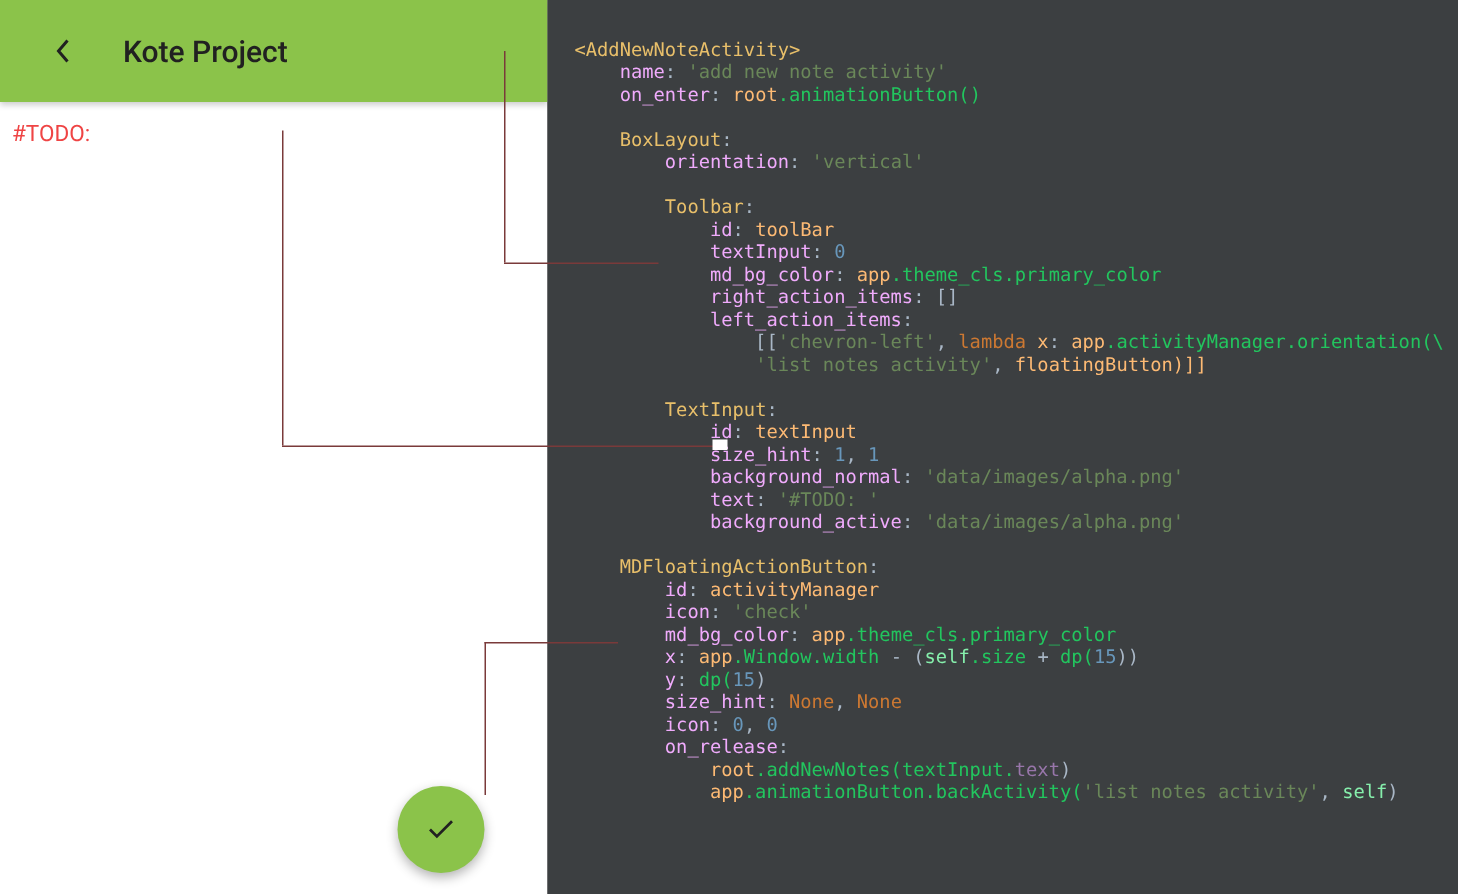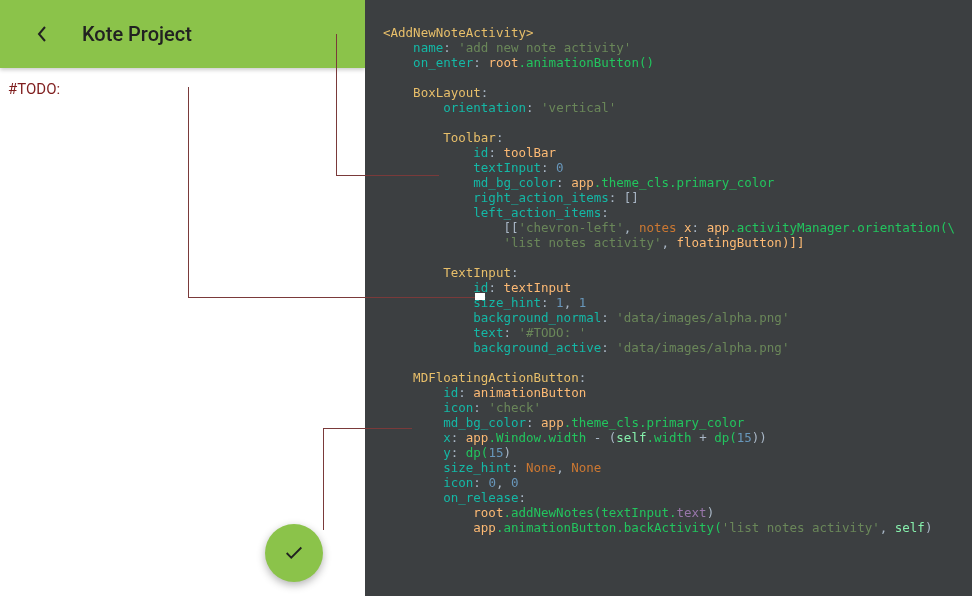--- a/index.html
+++ b/index.html
@@ -38,21 +38,21 @@
   }
   .back-icon svg { width: 10px; height: 16px; }
   .toolbar-title {
     font-size: 20px;
     font-weight: 500;
     color: #212121;
   }
   .textinput-area {
     padding: 12px 8px;
     font-size: 15px;
-    color: #7f1d1d;
+    color: #ef4444;
   }
   .fab {
     position: absolute;
     width: 58px;
     height: 58px;
     border-radius: 50%;
     background: #8bc34a;
     bottom: 14px;
     right: 42px;
     display: flex;
@@ -68,21 +68,21 @@
     padding: 10px 18px;
     font-family: "Menlo", "Consolas", monospace;
     font-size: 12.5px;
     line-height: 15px;
     color: #a9b7c6;
     white-space: pre;
     overflow: hidden;
     position: relative;
   }
   .tok-tag { color: #e8bf6a; }
-  .tok-attr { color: #14b8a6; }
+  .tok-attr { color: #f0abfc; }
   .tok-punc { color: #a9b7c6; }
   .tok-str { color: #6a8759; }
   .tok-name { color: #fdba74; }
   .tok-num { color: #6897bb; }
   .tok-kw { color: #cc7832; }
   .tok-var { color: #9876aa; }
   .tok-func { color: #22c55e; }
   .tok-self { color: #86efac; }
 
   
@@ -128,35 +128,35 @@
 
     <span class="tok-tag">BoxLayout</span>:
         <span class="tok-attr">orientation</span>: <span class="tok-str">'vertical'</span>
 
         <span class="tok-tag">Toolbar</span>:
             <span class="tok-attr">id</span>: <span class="tok-name">toolBar</span>
             <span class="tok-attr">textInput</span>: <span class="tok-num">0</span>
             <span class="tok-attr">md_bg_color</span>: <span class="tok-name">app</span><span class="tok-func">.theme_cls.primary_color</span>
             <span class="tok-attr">right_action_items</span>: <span class="tok-punc">[]</span>
             <span class="tok-attr">left_action_items</span>:
-                [[<span class="tok-str">'chevron-left'</span>, <span class="tok-kw">notes</span> <span class="tok-name">x</span>: <span class="tok-name">app</span><span class="tok-func">.activityManager.orientation(\</span>
+                [[<span class="tok-str">'chevron-left'</span>, <span class="tok-kw">lambda</span> <span class="tok-name">x</span>: <span class="tok-name">app</span><span class="tok-func">.activityManager.orientation(\</span>
                 <span class="tok-str">'list notes activity'</span>, <span class="tok-name">floatingButton)]]</span>
 
         <span class="tok-tag">TextInput</span>:
             <span class="tok-attr">id</span>: <span class="tok-name">textInput</span>
             <span class="tok-attr">size_hint</span>: <span class="tok-num">1</span>, <span class="tok-num">1</span>
             <span class="tok-attr">background_normal</span>: <span class="tok-str">'data/images/alpha.png'</span>
             <span class="tok-attr">text</span>: <span class="tok-str">'#TODO: '</span>
             <span class="tok-attr">background_active</span>: <span class="tok-str">'data/images/alpha.png'</span>
 
     <span class="tok-tag">MDFloatingActionButton</span>:
-        <span class="tok-attr">id</span>: <span class="tok-name">animationButton</span>
+        <span class="tok-attr">id</span>: <span class="tok-name">activityManager</span>
         <span class="tok-attr">icon</span>: <span class="tok-str">'check'</span>
         <span class="tok-attr">md_bg_color</span>: <span class="tok-name">app</span><span class="tok-func">.theme_cls.primary_color</span>
-        <span class="tok-attr">x</span>: <span class="tok-name">app</span><span class="tok-func">.Window.width</span><span> - (</span><span class="tok-self">self</span><span class="tok-func">.width</span><span> + </span><span class="tok-func">dp(</span><span class="tok-num">15</span>))
+        <span class="tok-attr">x</span>: <span class="tok-name">app</span><span class="tok-func">.Window.width</span><span> - (</span><span class="tok-self">self</span><span class="tok-func">.size</span><span> + </span><span class="tok-func">dp(</span><span class="tok-num">15</span>))
         <span class="tok-attr">y</span>: <span class="tok-func">dp(</span><span class="tok-num">15</span>)
         <span class="tok-attr">size_hint</span>: <span class="tok-kw">None</span>, <span class="tok-kw">None</span>
         <span class="tok-attr">icon</span>: <span class="tok-num">0</span>, <span class="tok-num">0</span>
         <span class="tok-attr">on_release</span>:
             <span class="tok-name">root</span><span class="tok-func">.addNewNotes(textInput.</span><span class="tok-var">text</span>)
             <span class="tok-name">app</span><span class="tok-func">.animationButton.backActivity(</span><span class="tok-str">'list notes activity'</span>, <span class="tok-self">self</span>)</span>
 </div>
 
 <div class="connector conn-toolbar-v"></div>
 <div class="connector conn-toolbar-h"></div>

